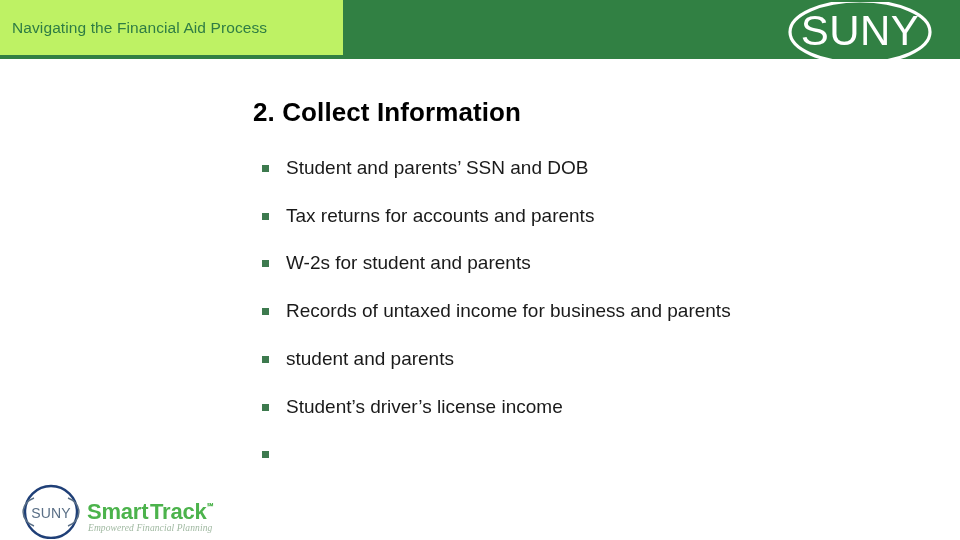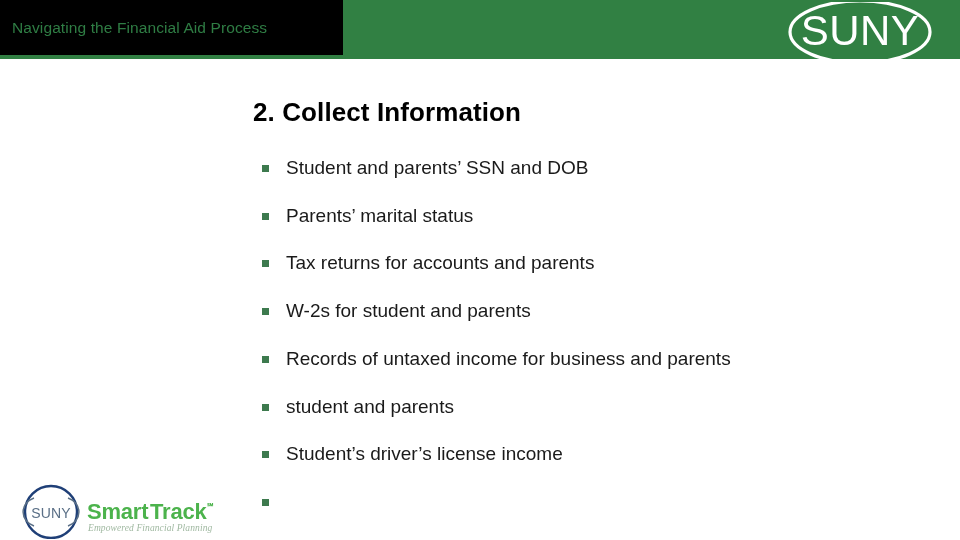--- a/index.html
+++ b/index.html
@@ -24,21 +24,21 @@
     height: 59px;
     background: #318043;
     overflow: hidden;
   }
   #title-box {
     position: absolute;
     left: 0;
     top: 0;
     width: 343px;
     height: 55px;
-    background: #000000;
+    background: #bef264;
     display: flex;
     align-items: center;
   }
   #title-box .title-text {
     padding-left: 12px;
     color: #2f7d44;
     font-family: "Liberation Sans", sans-serif;
     font-size: 15.5px;
     font-weight: 400;
     letter-spacing: 0.1px;
@@ -130,24 +130,20 @@
 
 <div id="slide-title">2. Collect Information</div>
 
 <ul id="bullet-list">
   <li>
     <span class="bullet-marker"></span>
     <span>Student and parents’ SSN and DOB</span>
   </li>
   <li>
     <span class="bullet-marker"></span>
-    <span>Parents’ marital status</span>
-  </li>
-  <li>
-    <span class="bullet-marker"></span>
     <span>Tax returns for accounts and parents</span>
   </li>
   <li>
     <span class="bullet-marker"></span>
     <span>W-2s for student and parents</span>
   </li>
   <li>
     <span class="bullet-marker"></span>
     <span>Records of untaxed income for business and parents</span>
   </li>

